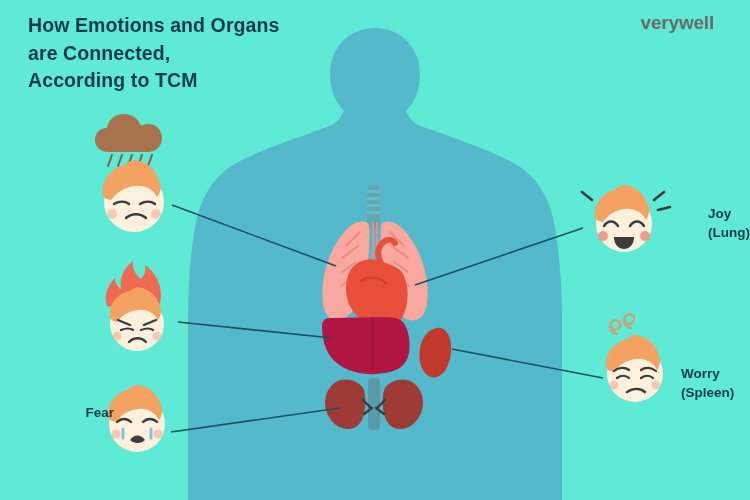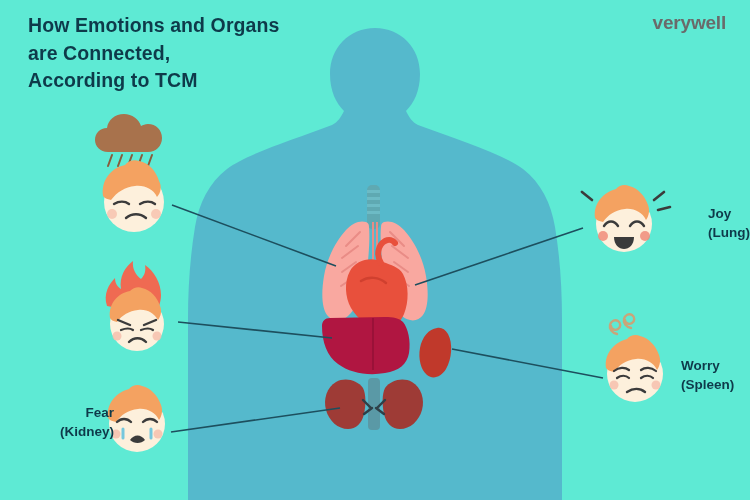--- a/index.html
+++ b/index.html
@@ -26,21 +26,21 @@
     top: 12px;
     width: 340px;
     font-size: 19.5px;
     font-weight: bold;
     line-height: 1.42;
     color: #0e3a4a;
     letter-spacing: 0.1px;
   }
   .brand {
     position: absolute;
-    right: 24px;
+    right: 36px;
     top: 12px;
     font-size: 19px;
     font-weight: bold;
     color: #6a6a6a;
     letter-spacing: -0.2px;
     text-align: center;
   }
   .label {
     position: absolute;
     color: #0e3a4a;
@@ -244,26 +244,25 @@
     <div>are Connected,</div>
     <div>According to TCM</div>
   </div>
 
   <div class="brand">verywell</div>
 
 
 
   <div class="label right-al" style="left:12px; top:404px; width:102px;">
     <div>Fear</div>
-    <div class="sub">(Kidney)</div>
   </div>
 
   <div class="label left-al" style="left:708px; top:205px; width:64px;">
     <div>Joy</div>
     <div class="sub">(Lung)</div>
   </div>
 
-  <div class="label left-al" style="left:681px; top:357px; width:69px;">
+  <div class="label left-al" style="left:681px; top:365px; width:69px;">
     <div>Worry</div>
     <div class="sub">(Spleen)</div>
   </div>
 
 </div>
 
 </body></html>

